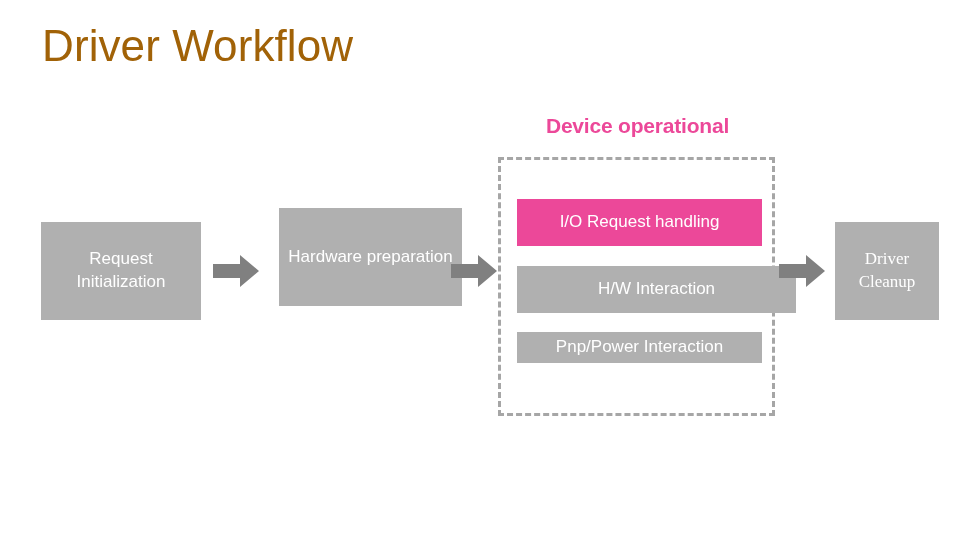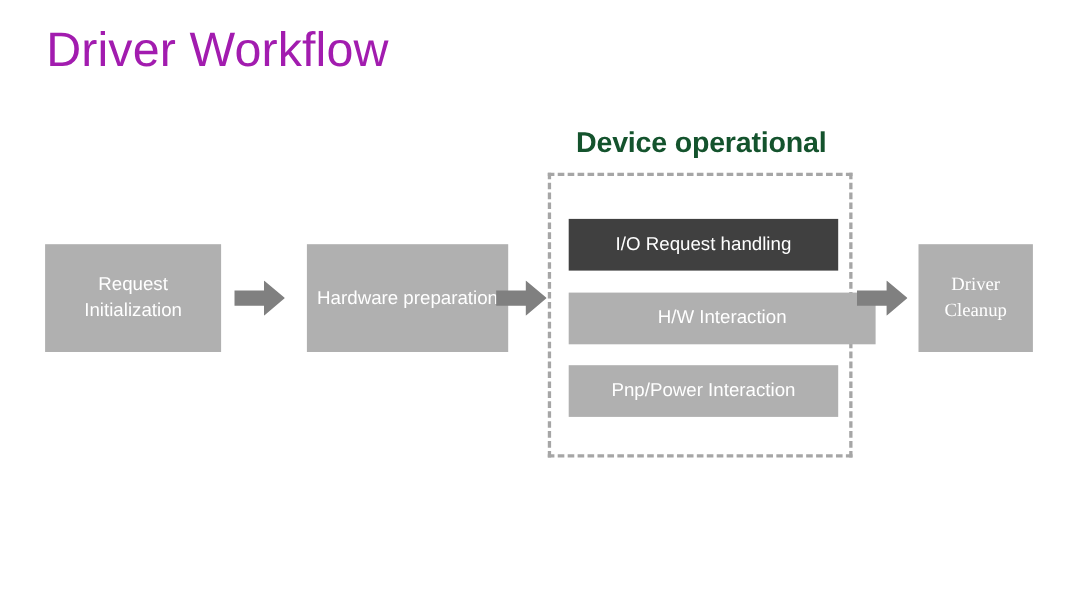--- a/index.html
+++ b/index.html
@@ -24,36 +24,36 @@
     background: #ffffff;
   }
 
   
   #slide-title {
     position: absolute;
     left: 42px;
     top: 21px;
     font-size: 44px;
     font-weight: 300;
-    color: #a21caf;
+    color: #a16207;
     letter-spacing: 0.1px;
     white-space: nowrap;
     line-height: 1.15;
   }
 
   
   #group-caption {
     position: absolute;
     left: 498px;
     top: 114px;
     width: 279px;
     text-align: center;
-    font-size: 26px;
+    font-size: 21px;
     font-weight: bold;
-    color: #14532d;
+    color: #ec4899;
     letter-spacing: -0.2px;
     white-space: nowrap;
   }
 
   #dashed-group {
     position: absolute;
     left: 498px;
     top: 157px;
     width: 277px;
     height: 259px;
@@ -70,40 +70,40 @@
     align-items: center;
     justify-content: center;
     text-align: center;
     color: #ffffff;
     font-size: 17px;
     font-weight: normal;
     line-height: 1.35;
     padding: 2px 6px;
   }
   .box.gray  { background: #b0b0b0; }
-  .box.blue  { background: #404040; }
+  .box.blue  { background: #ec4899; }
 
   #box-driver-init {
     left: 41px;   top: 222px;  width: 160px;  height: 98px;
   }
   #box-hardware-prep {
-    left: 279px;  top: 222px;  width: 183px;  height: 98px;
+    left: 279px;  top: 208px;  width: 183px;  height: 98px;
   }
   #box-driver-cleanup {
     left: 835px;  top: 222px;  width: 104px;  height: 98px; font-family: Liberation Serif, serif;
   }
 
   #box-io-request {
     left: 517px;  top: 199px;  width: 245px;  height: 47px;
   }
   #box-hw-interaction {
     left: 517px;  top: 266px;  width: 279px;  height: 47px;
   }
   #box-pnp-power {
-    left: 517px;  top: 332px;  width: 245px;  height: 47px;
+    left: 517px;  top: 332px;  width: 245px;  height: 31px;
   }
 
   
   .arrow {
     position: absolute;
     width: 46px;
     height: 32px;
     top: 255px;
   }
   .arrow svg { display: block; width: 100%; height: 100%; }

